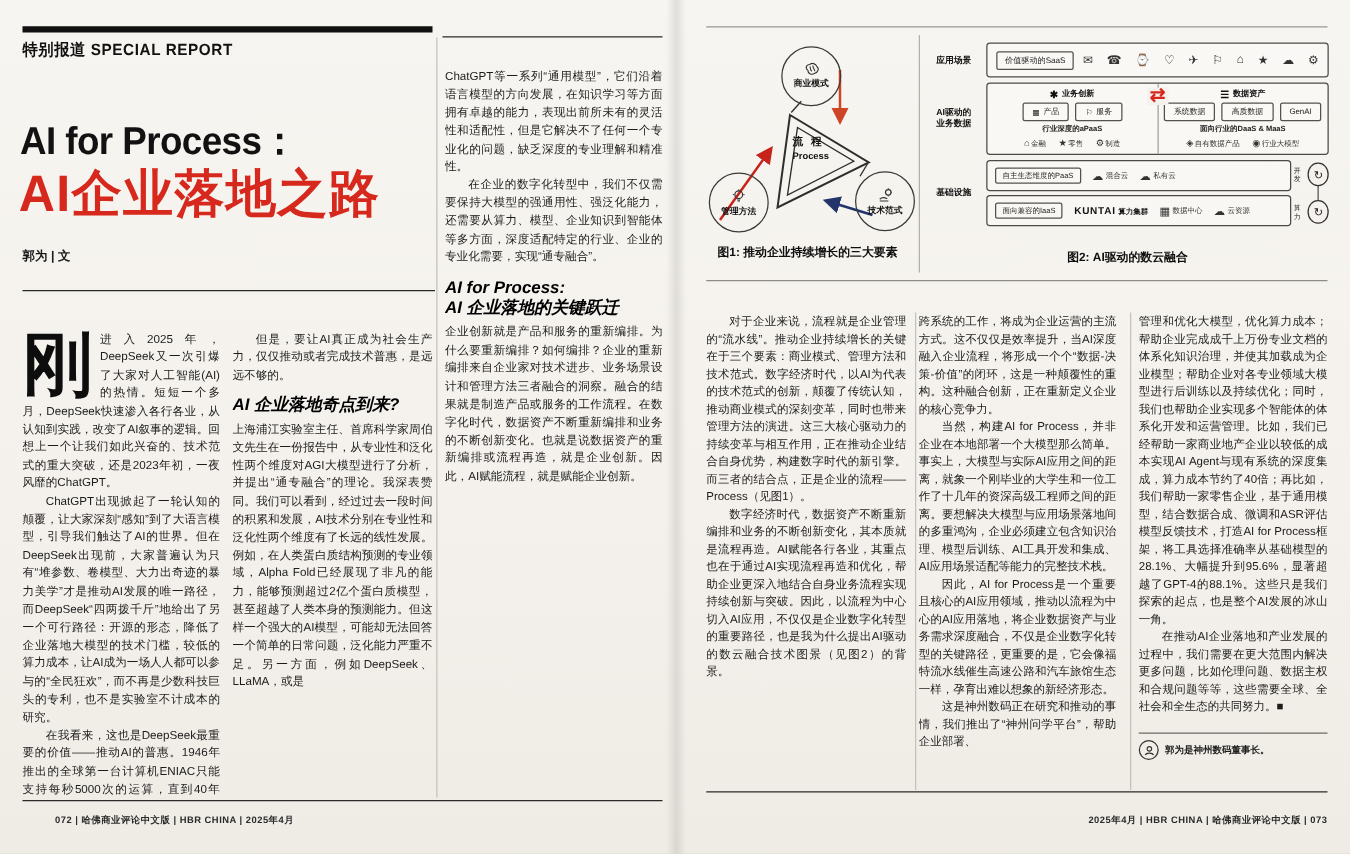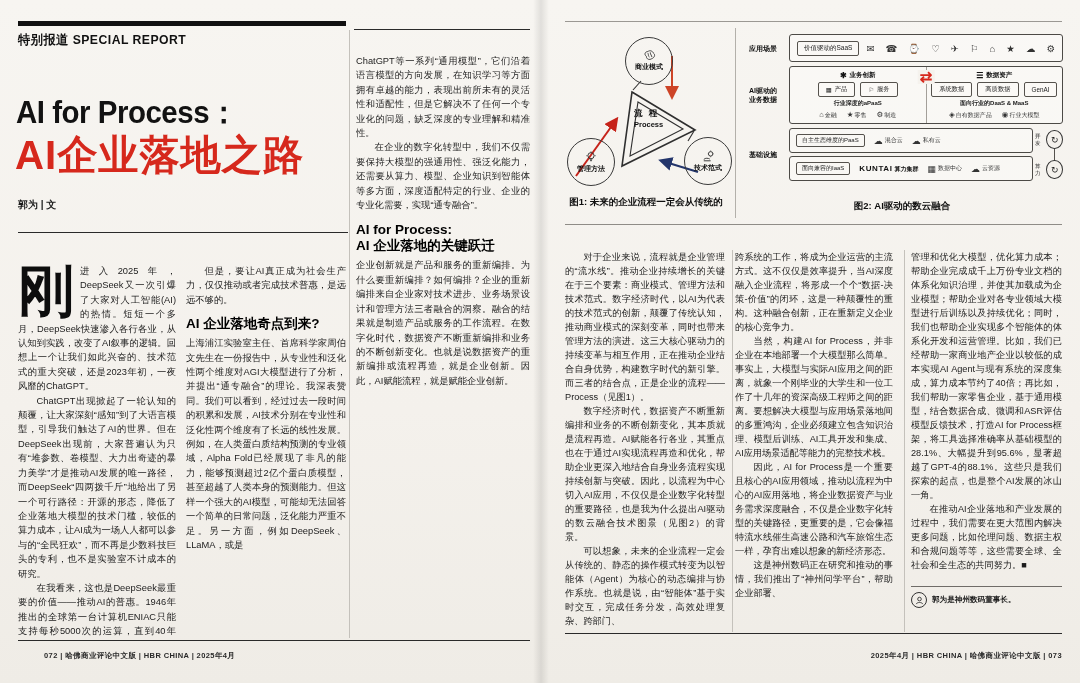--- a/index.html
+++ b/index.html
@@ -16,21 +16,21 @@
   .kicker{position:absolute;left:18px;top:31px;font-size:13px;font-weight:800;color:#111;letter-spacing:0.5px;transform:scaleX(0.94);transform-origin:left;}
   .title1{position:absolute;left:16px;top:92px;font-size:31px;font-weight:900;color:#121212;letter-spacing:-0.5px;transform:scaleX(0.95);transform-origin:left;white-space:nowrap;}
   .title2{position:absolute;left:15px;top:128px;font-size:41px;font-weight:900;letter-spacing:1px;transform:scaleX(0.98);transform-origin:left;white-space:nowrap;}
   .byline{position:absolute;left:18px;top:198px;font-size:10px;font-weight:700;color:#1a1a1a;}
 
   
   .col{position:absolute;text-align:justify;font-size:9.3px;line-height:14.4px;color:#1c1c1c;overflow:hidden;}
   .col p{margin:0;}
   .col p.ind{text-indent:2em;}
   .dropcap{float:left;font-size:56px;line-height:44px;font-weight:900;color:#0d0d0d;margin:5px 6px 2px 0;}
-  .sec-h{font-size:13.5px;font-weight:800;color:#000;margin:9px 0 4px;line-height:16px;text-align:left;}
+  .sec-h{font-size:13.5px;font-weight:800;color:#000;margin:9px 0 4px;line-height:16px;text-align:left;font-style:italic;}
   .sec-h.tight{margin:10px 0 4px;}
 
   .footer{position:absolute;font-size:7.5px;color:#2a2a2a;letter-spacing:0.4px;font-weight:600;}
 
   
   .fig1{position:absolute;left:562px;top:30px;width:168px;height:168px;}
   .f1-node{position:absolute;width:46px;height:46px;border:1.5px solid #3a3a3a;border-radius:50%;
            display:flex;flex-direction:column;align-items:center;justify-content:center;gap:1px;}
   .f1-node .lbl{font-size:7px;font-weight:700;color:#111;white-space:nowrap;}
   .f1-center{position:absolute;left:72px;top:78px;width:56px;text-align:left;color:#111;}
@@ -156,21 +156,21 @@
             <path d="M10,0.6 v1 M10,7.4 v1 M6.8,4.5 h1 M12.2,4.5 h1" stroke="#333" stroke-width="0.9"></path>
             <path d="M2,11 C4,9 7,9.5 9,10.5 M2,12.6 h8" fill="none" stroke="#333" stroke-width="1.1"></path>
           </svg>
         <span class="lbl">技术范式</span>
       </div>
       <div class="f1-center">
         <div class="c1">流 程</div>
         <div class="c2">Process</div>
       </div>
     </div>
-    <div class="figcap" style="left:558px;top:196px;width:176px;">图1: 未来的企业流程一定会从传统的</div>
+    <div class="figcap" style="left:558px;top:196px;width:176px;">图1: 推动企业持续增长的三大要素</div>
     <div class="vline" style="left:735px;top:28px;height:190px;background:#b3b0aa;"></div>
 
     <div class="fig2">
       <div class="f2-row">
         <div class="f2-lab">应用场景</div>
         <div class="f2-boxA">
           <span class="f2-saas">价值驱动的SaaS</span>
           <span class="f2-icons">
             <span>✉</span>
             <span>☎</span>
@@ -279,21 +279,20 @@
         </div>
       </div>
     </div>
     <div class="figcap" style="left:741px;top:200px;width:322px;">图2: AI驱动的数云融合</div>
 
     <div class="rule" style="left:565px;top:224px;width:497px;background:#8f8c87;"></div>
 
     <div class="col" style="left:565px;top:250px;width:160px;height:382px;font-size:9.2px;line-height:14px;">
       <p class="ind">对于企业来说，流程就是企业管理的“流水线”。推动企业持续增长的关键在于三个要素：商业模式、管理方法和技术范式。数字经济时代，以AI为代表的技术范式的创新，颠覆了传统认知，推动商业模式的深刻变革，同时也带来管理方法的演进。这三大核心驱动力的持续变革与相互作用，正在推动企业结合自身优势，构建数字时代的新引擎。而三者的结合点，正是企业的流程——Process（见图1）。</p>
       <p class="ind">数字经济时代，数据资产不断重新编排和业务的不断创新变化，其本质就是流程再造。AI赋能各行各业，其重点也在于通过AI实现流程再造和优化，帮助企业更深入地结合自身业务流程实现持续创新与突破。因此，以流程为中心切入AI应用，不仅仅是企业数字化转型的重要路径，也是我为什么提出AI驱动的数云融合技术图景（见图2）的背景。</p>
-      <p class="ind">可以想象，未来的企业流程一定会从传统的、静态的操作模式转变为以智能体（Agent）为核心的动态编排与协作系统。也就是说，由“智能体”基于实时交互，完成任务分发，高效处理复杂、跨部门、</p>
     </div>
     <div class="vline" style="left:732px;top:250px;height:382px;"></div>
     <div class="col" style="left:735px;top:250px;width:158px;height:382px;font-size:9.2px;line-height:14px;">
       <p>跨系统的工作，将成为企业运营的主流方式。这不仅仅是效率提升，当AI深度融入企业流程，将形成一个个“数据-决策-价值”的闭环，这是一种颠覆性的重构。这种融合创新，正在重新定义企业的核心竞争力。</p>
       <p class="ind">当然，构建AI for Process，并非企业在本地部署一个大模型那么简单。事实上，大模型与实际AI应用之间的距离，就象一个刚毕业的大学生和一位工作了十几年的资深高级工程师之间的距离。要想解决大模型与应用场景落地间的多重鸿沟，企业必须建立包含知识治理、模型后训练、AI工具开发和集成、AI应用场景适配等能力的完整技术栈。</p>
       <p class="ind">因此，AI for Process是一个重要且核心的AI应用领域，推动以流程为中心的AI应用落地，将企业数据资产与业务需求深度融合，不仅是企业数字化转型的关键路径，更重要的是，它会像福特流水线催生高速公路和汽车旅馆生态一样，孕育出难以想象的新经济形态。</p>
       <p class="ind">这是神州数码正在研究和推动的事情，我们推出了“神州问学平台”，帮助企业部署、</p>
     </div>
     <div class="vline" style="left:904px;top:250px;height:382px;"></div>
     <div class="col" style="left:911px;top:250px;width:151px;height:330px;font-size:9.2px;line-height:14px;">

